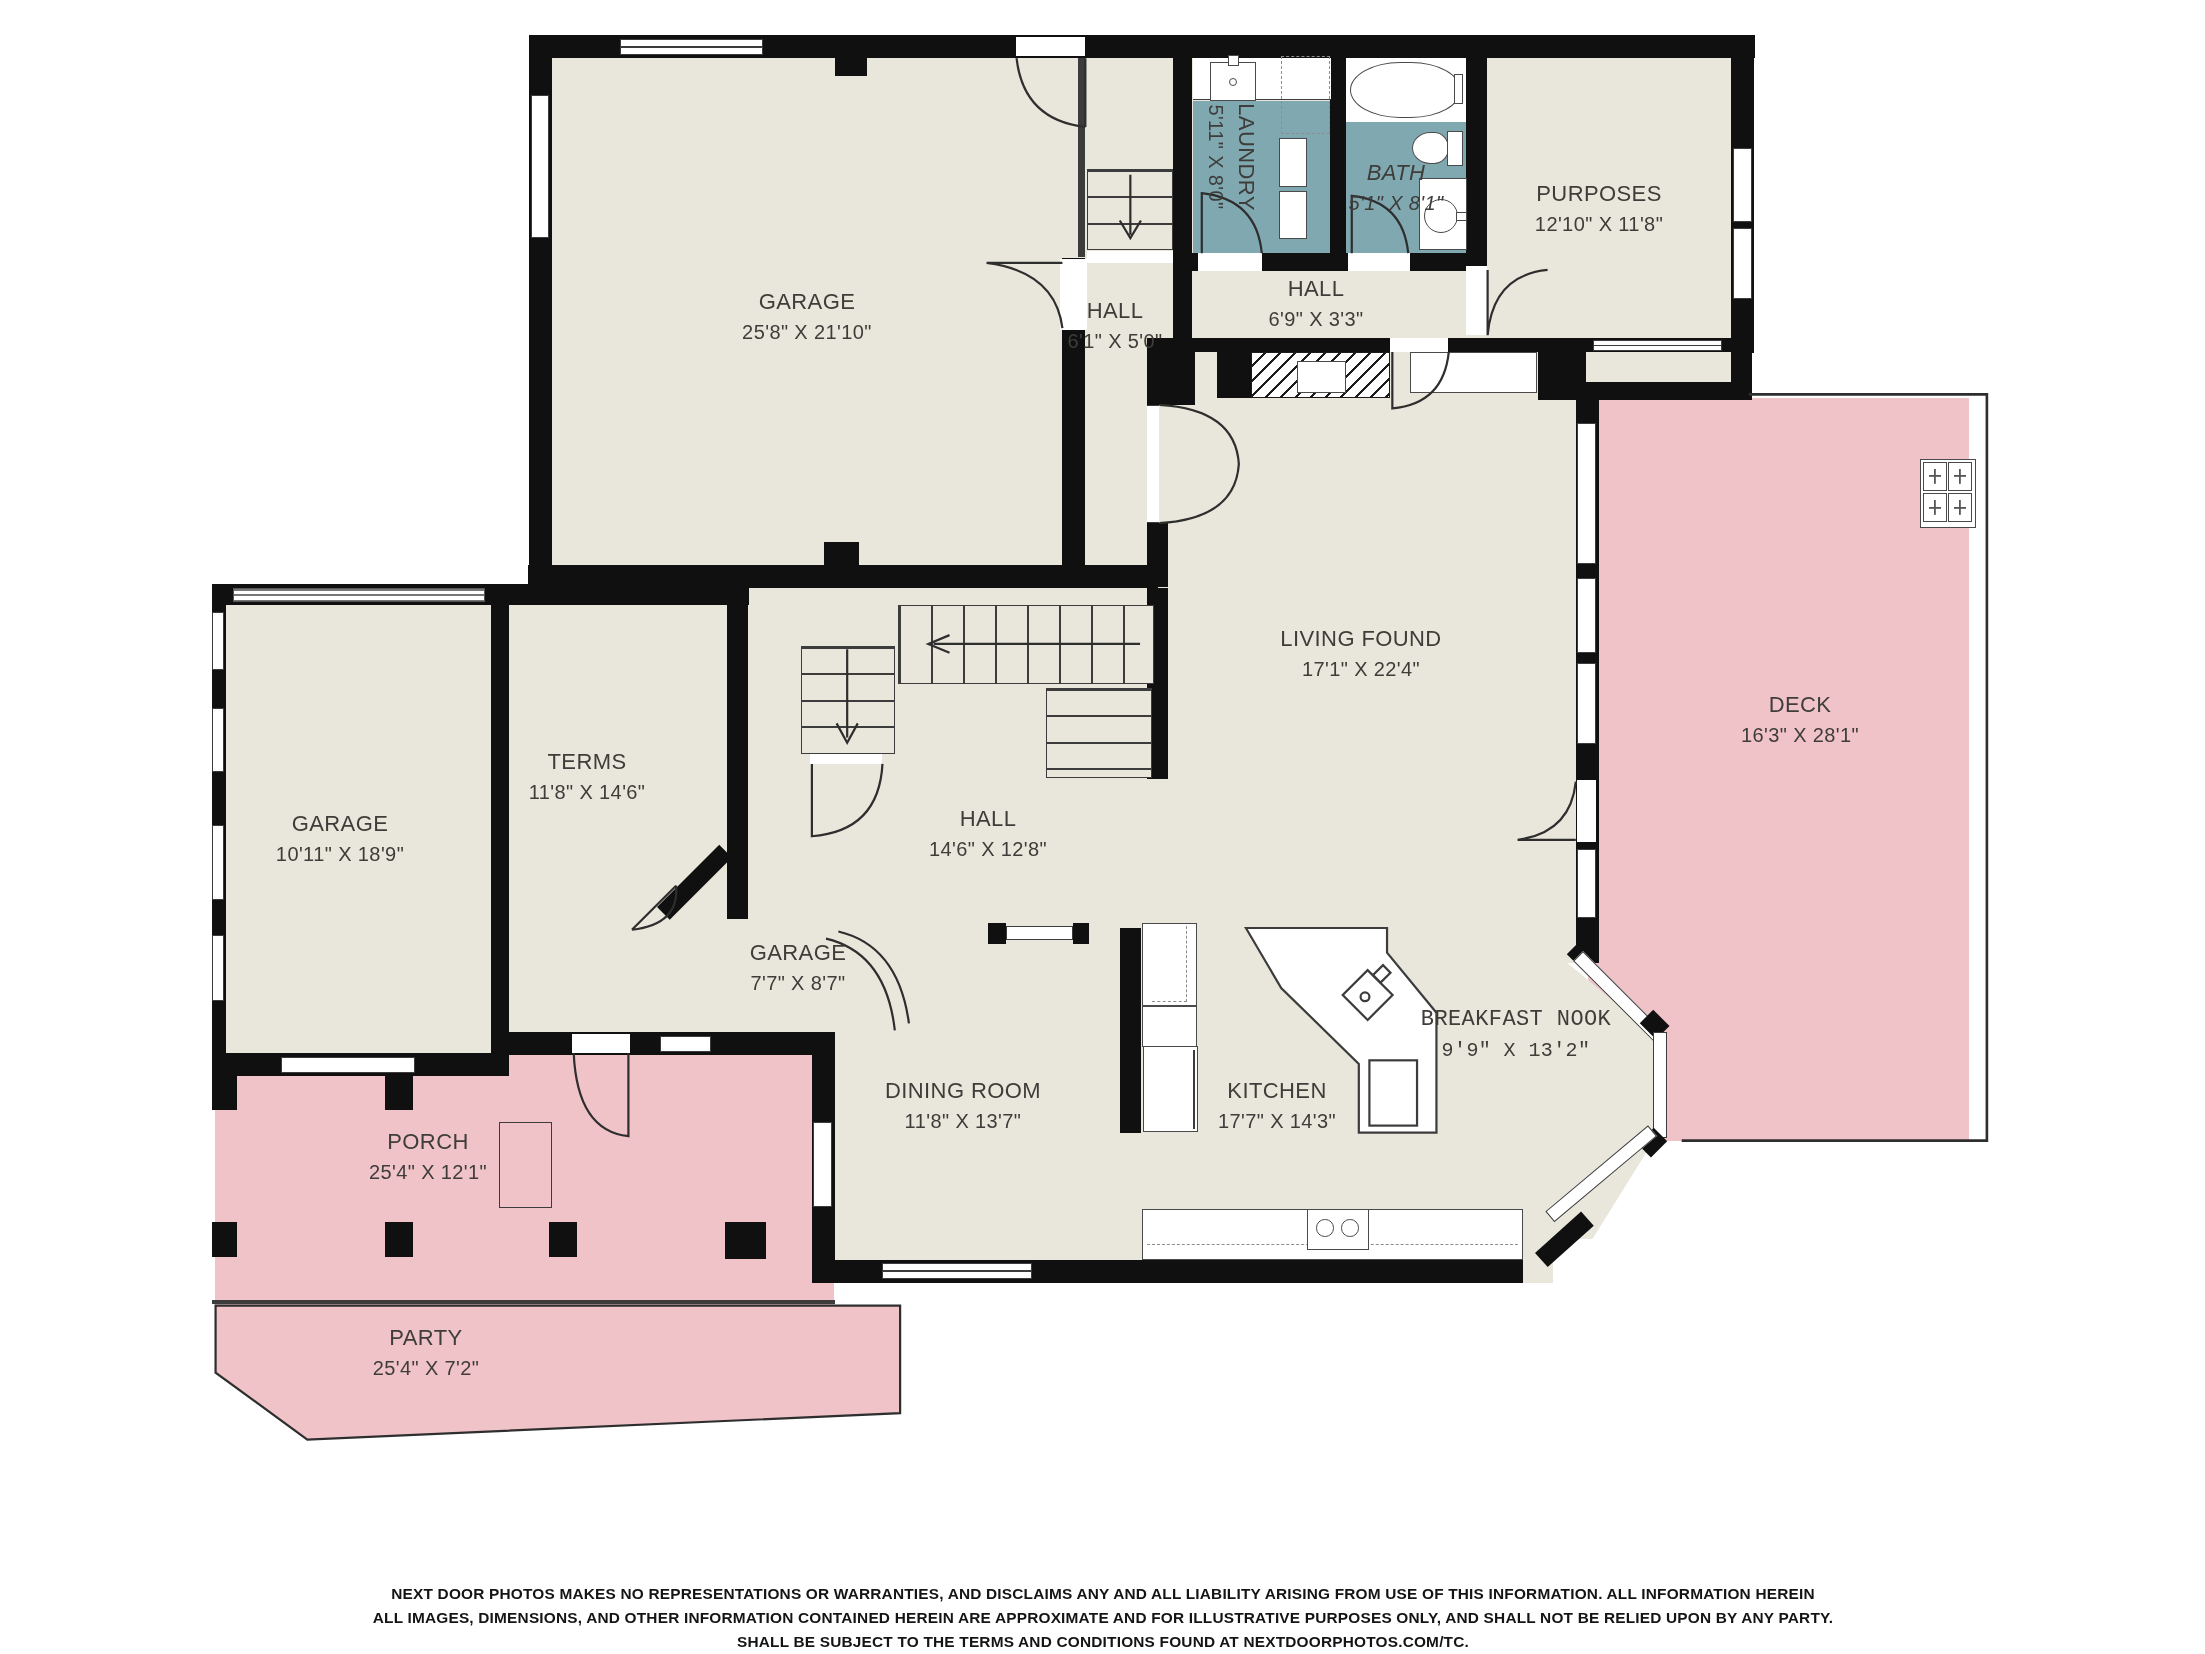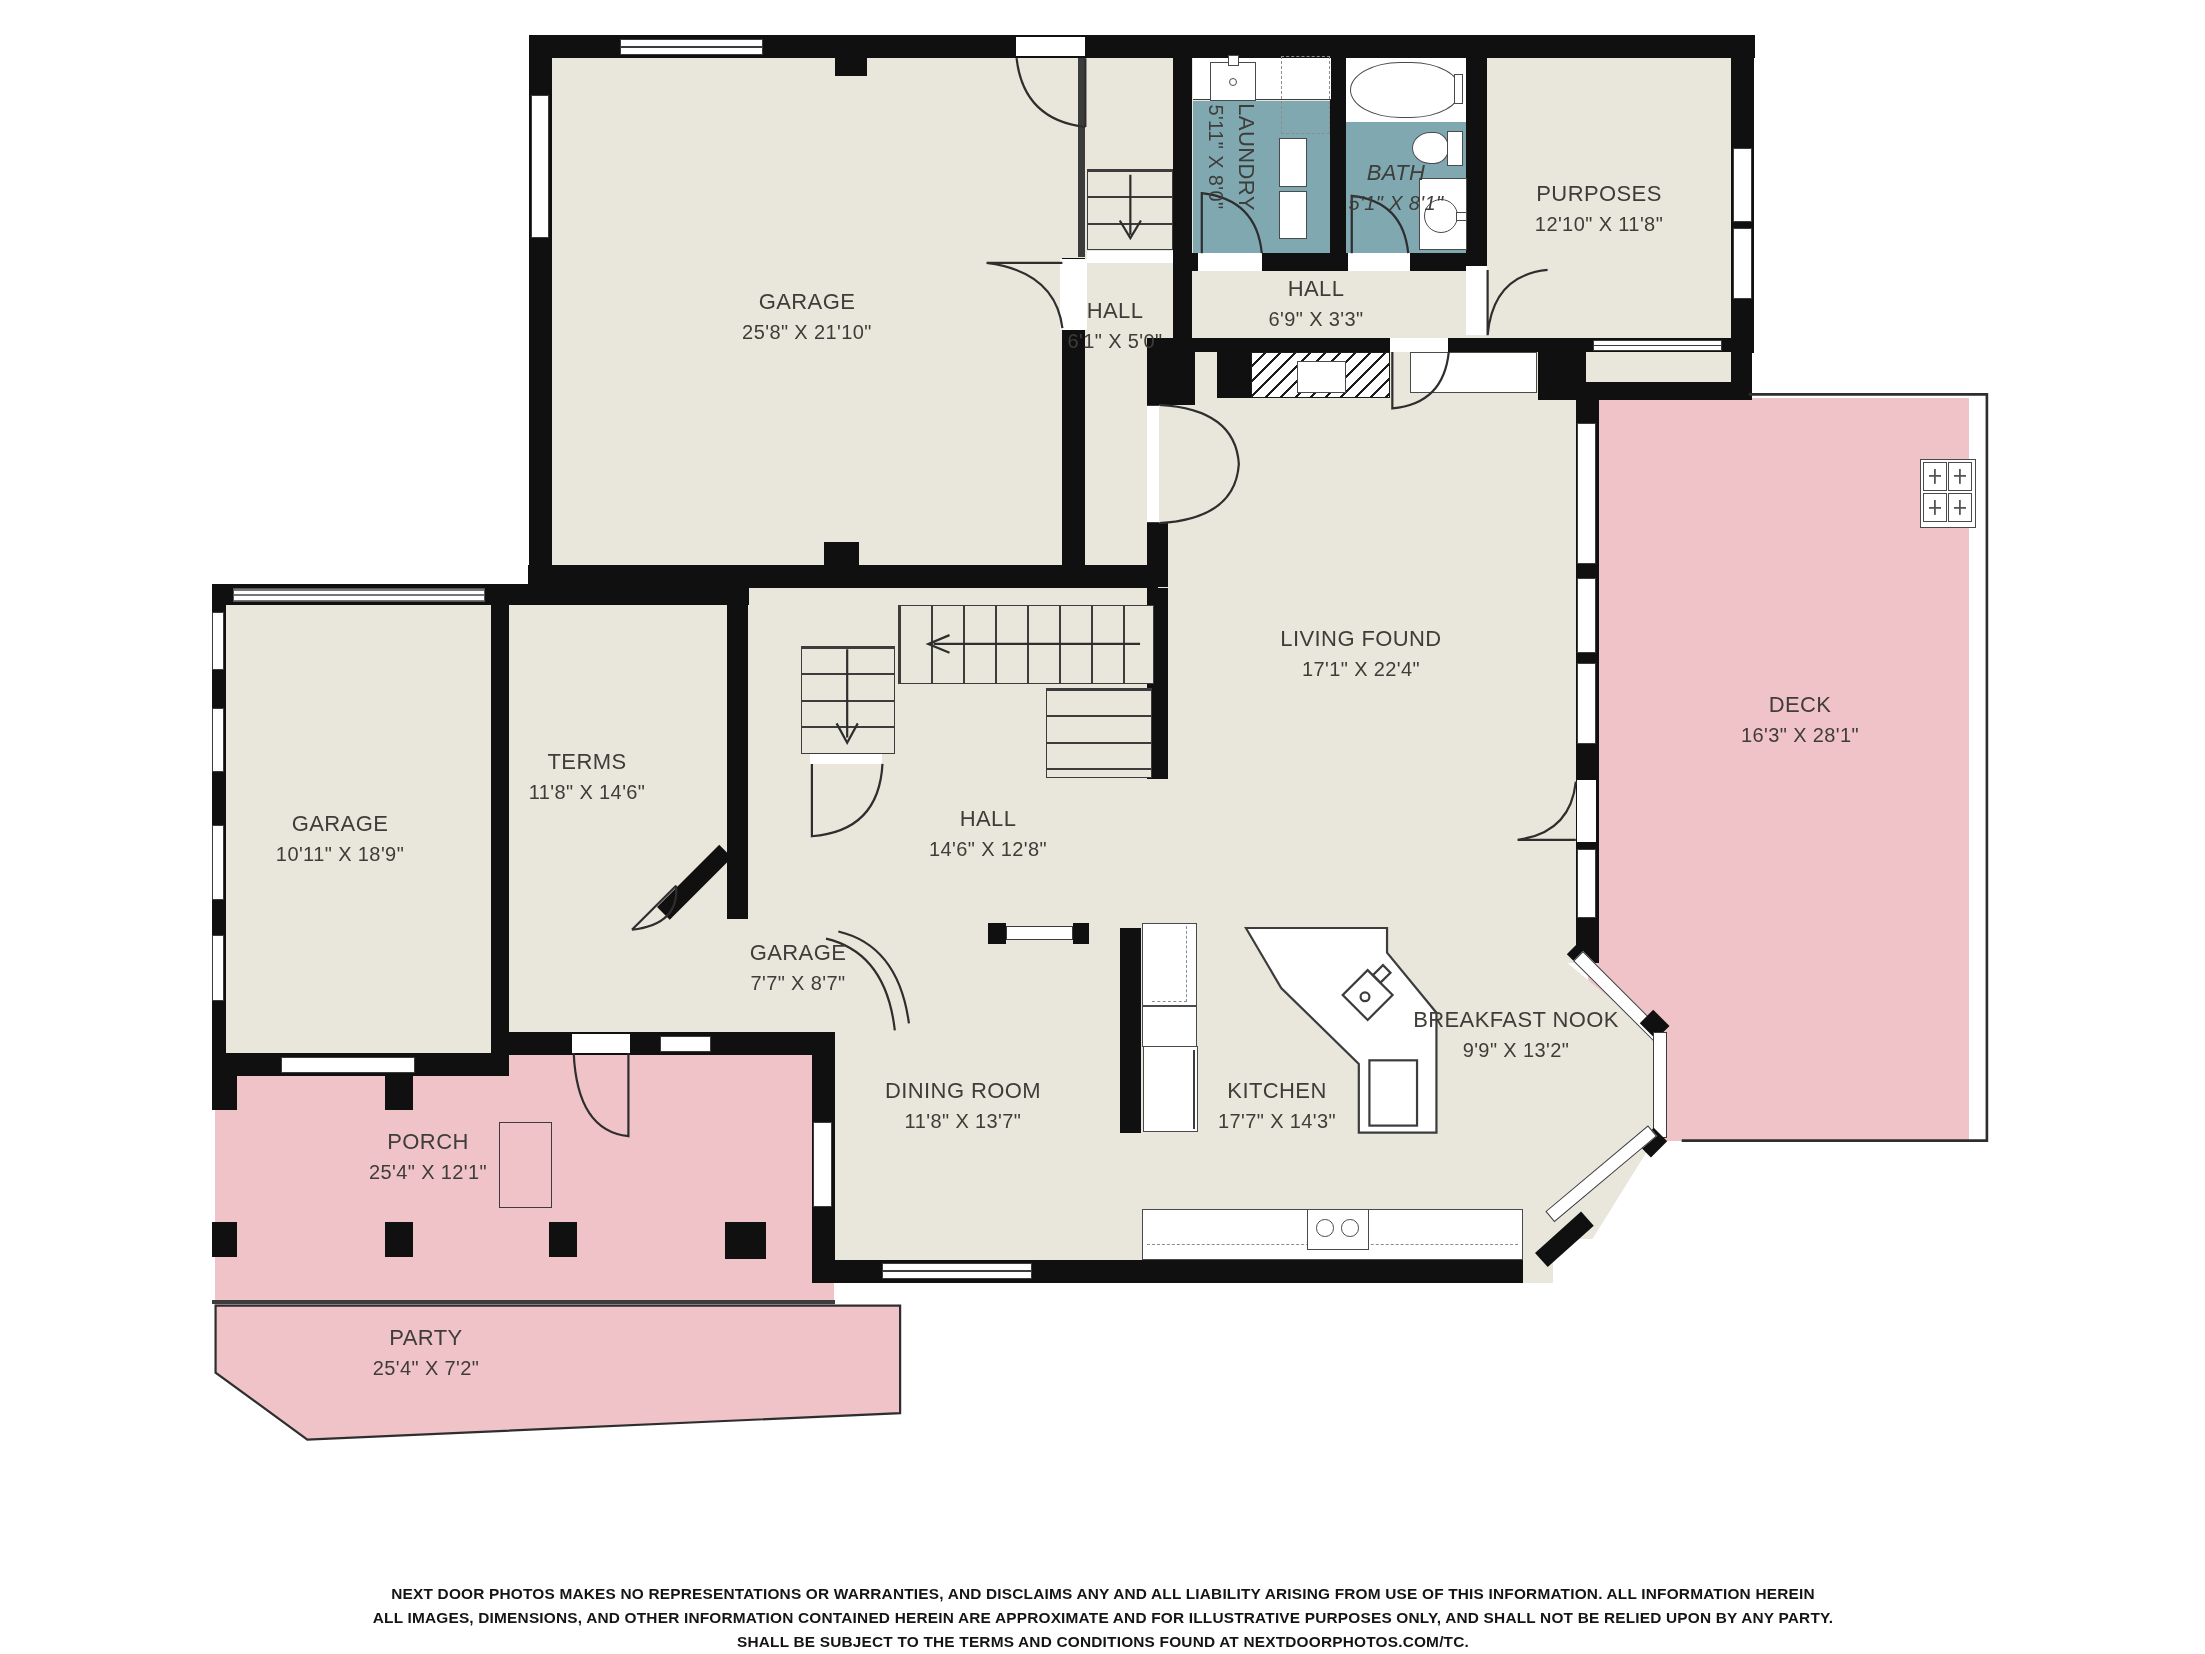--- a/index.html
+++ b/index.html
@@ -260,21 +260,21 @@
       <span class="dims">7'7" X 8'7"</span>
     </div>
   <div class="label" style="left:963px;top:1105px;">
     <span class="nm">DINING ROOM</span>
       <span class="dims">11'8" X 13'7"</span>
     </div>
   <div class="label" style="left:1277px;top:1105px;">
     <span class="nm">KITCHEN</span>
       <span class="dims">17'7" X 14'3"</span>
     </div>
-  <div class="label" style="left:1516px;top:1034px;">
+  <div class="label" style="left:1516px;top:1034px;font-family:Liberation Mono, monospace;">
     <span class="nm">BREAKFAST NOOK</span>
       <span class="dims">9'9" X 13'2"</span>
     </div>
   <div class="label" style="left:428px;top:1156px;">
     <span class="nm">PORCH</span>
       <span class="dims">25'4" X 12'1"</span>
     </div>
   <div class="label" style="left:426px;top:1352px;">
     <span class="nm">PARTY</span>
       <span class="dims">25'4" X 7'2"</span>

